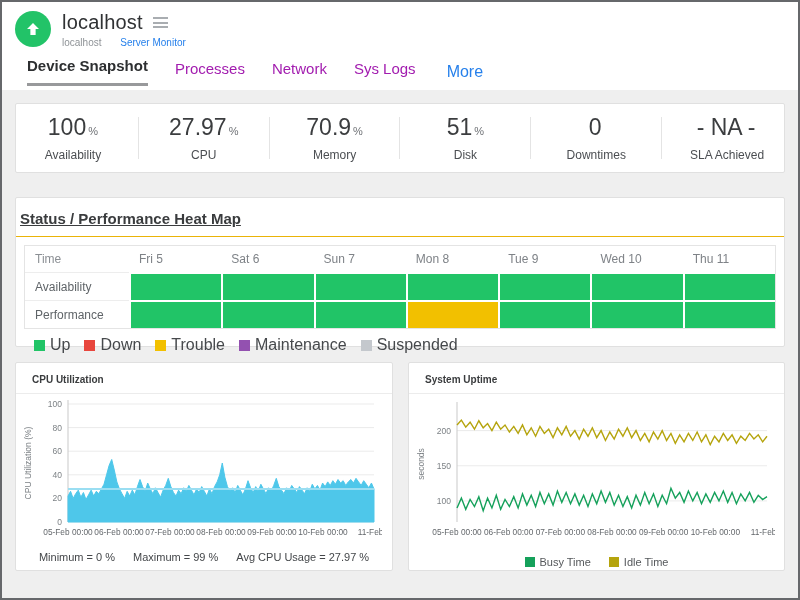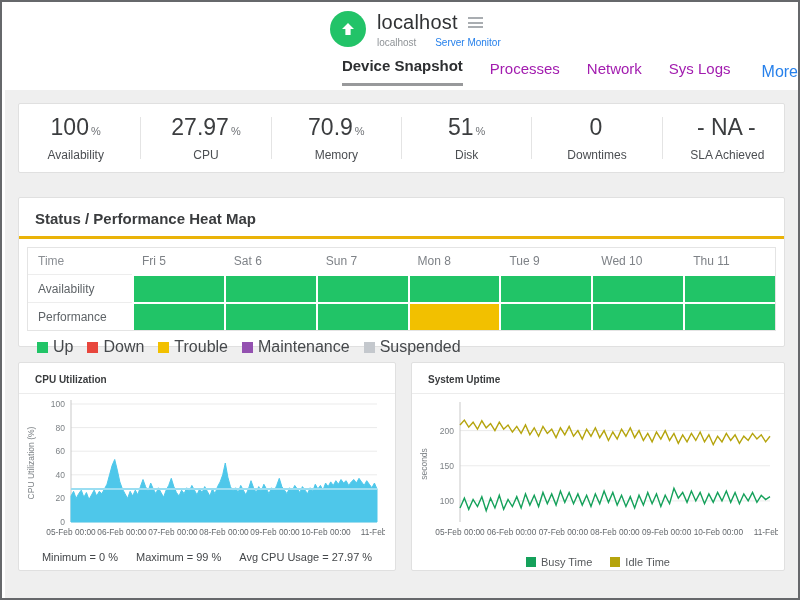--- a/index.html
+++ b/index.html
@@ -2,21 +2,21 @@
 <html><head>
 <meta charset="utf-8">
 <style>
   * { box-sizing: border-box; margin: 0; padding: 0; }
   html,body { width:800px; height:600px; }
   body {
     font-family: "Liberation Sans", sans-serif;
     background:#fff; overflow:hidden;
   }
   .frame { width:800px; height:600px; border:2px solid #66686b; background:#fff;
-           display:flex; flex-direction:column;align-items:flex-end; }
+           display:flex; flex-direction:column; }
 
   
   .header { background:#fff; height:88px; flex:0 0 auto; padding:9px 0 0 13px; position:relative; }
   .hdr-top { display:flex; align-items:flex-start; }
   .avatar { width:36px; height:36px; border-radius:50%; background:#22c368;
             display:flex; align-items:center; justify-content:center; flex:0 0 auto; }
   .title-block { margin-left:11px; }
   .title-line { display:flex; align-items:center; }
   .win-title { font-size:20px; color:#303234; letter-spacing:0.2px; }
   .hamburger { margin-left:10px; cursor:pointer; display:inline-block; }
@@ -36,22 +36,22 @@
   
   .stats-card { height:70px; display:flex; align-items:center;gap:8px; }
   .stat { flex:1 1 0; text-align:center; }
   .stat-value { font-size:23px; color:#3b3d3f; }
   .stat-unit { font-size:11px; color:#6f7276; margin-left:2px; }
   .stat-label { font-size:12px; color:#4b4e52; margin-top:7px; }
   .stat-div { width:1px; height:42px; background:#e4e4e4; flex:0 0 auto; }
 
   
   .hm-card { margin-top:24px; height:150px; padding:0 0 8px 0; }
-  .hm-title { font-size:15px; font-weight:700; color:#3a3c3e; padding:12px 16px 9px 16px;
-              border-bottom:3px solid #eab308; }
+  .hm-title { font-size:15px; font-weight:700; color:#3a3c3e; padding:12px 16px 9px 4px;
+              border-bottom:1px solid #eab308;text-decoration:underline; }
   .hm-table { margin:8px 8px 0 8px; border:1px solid #e4e4e4; display:grid;
               grid-template-columns:104px repeat(7, 1fr); background:#fff; }
   .hm-h { height:26px; font-size:12px; color:#7e8287; display:flex; align-items:center;
           padding-left:10px; background:#fff; }
   .hm-h.first { color:#8b8f94; }
   .hm-label { height:28px; font-size:12px; color:#5f6468; display:flex; align-items:center;
               padding-left:10px; border-top:1px solid #ededed; background:#fff; }
   .hm-cell { height:28px; border-left:2px solid #fff; border-top:2px solid #fff; }
   .hm-legend { display:flex; align-items:center; margin:7px 0 0 18px; }
   .hm-leg-item { display:flex; align-items:center; margin-right:14px; font-size:16px; color:#46494c; }

